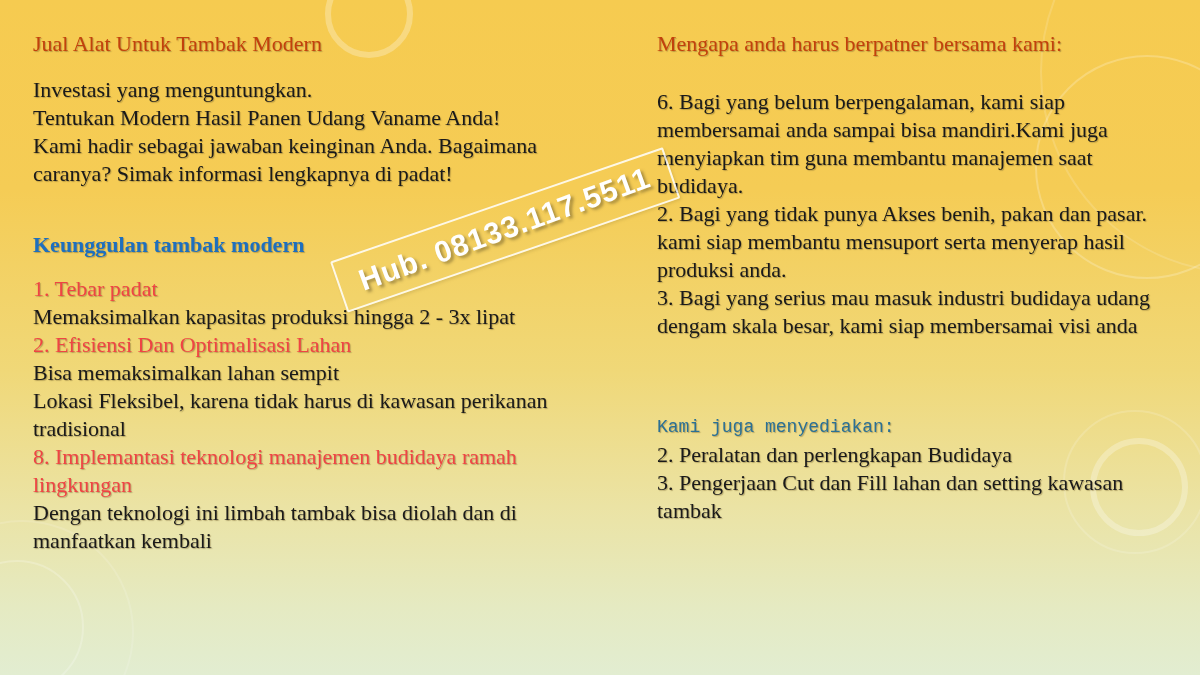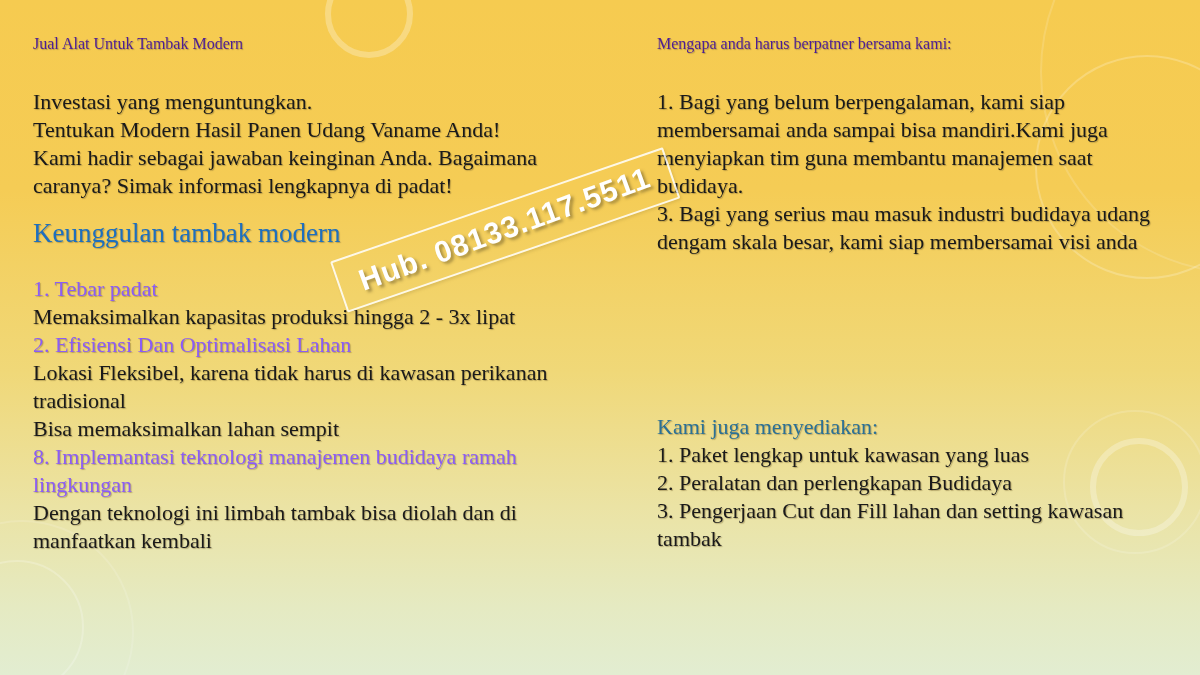--- a/index.html
+++ b/index.html
@@ -23,35 +23,37 @@
   .ring.thick { border-width: 6px; border-color: rgba(255,255,255,0.28); }
 
   
   .col { position: absolute; font-size: 22px; line-height: 28px; color: #1a1a1a; }
   .col, .col div { text-shadow: 1px 1px 1px rgba(115,95,45,0.45); }
   #left-col  { left: 33px;  top: 0; width: 548px; }
   #right-col { left: 657px; top: 0; width: 516px; }
 
   .title-teal {
     position: absolute; left: 0;
-    color: #4c1d95; font-size: 16px;
+    color: #c2410c; font-size: 22px;
     text-shadow: 1px 1px 1px rgba(100,90,40,0.4);
   }
   .subtitle-blue-bold {
     position: absolute; left: 0;
-    color: #1E6FBE; font-weight: normal; font-size: 27px;
+    color: #1E6FBE; font-weight: bold; font-size: 22px;
     text-shadow: 1px 1px 1px rgba(100,90,40,0.35);
+    margin-top: 12px;
   }
   .subtitle-teal {
     position: absolute; left: 0;
-    color: #2B7095; font-size: 22px;
+    color: #2B7095; font-size: 18px;
     text-shadow: 1px 1px 1px rgba(100,90,40,0.35);
+    font-family: Liberation Mono, monospace;
   }
   .block { position: absolute; left: 0; right: 0; }
-  .blue, .accent { color: #8b5cf6; }
+  .blue, .accent { color: #ef4444; }
 
   
   #watermark {
     position: absolute; left: 505px; top: 230px;
     transform: translate(-50%, -50%) rotate(-19deg);
     border: 2px solid rgba(255,255,255,0.85);
     border-radius: 2px;
     padding: 7px 20px 9px 20px;
     box-shadow: 1px 2px 3px rgba(120,100,40,0.18);
   }
@@ -71,46 +73,46 @@
   <div class="ring thick" style="left:325px; top:-30px; width:76px; height:76px;"></div>
   <div class="ring" style="left:1035px; top:55px; width:220px; height:220px;"></div>
   <div class="ring" style="left:1040px; top:-130px; width:400px; height:400px; border-color:rgba(255,255,255,0.15);"></div>
   <div class="ring thick" style="left:1090px; top:438px; width:86px; height:86px;"></div>
   <div class="ring" style="left:1063px; top:410px; width:140px; height:140px; border-color:rgba(255,255,255,0.16);"></div>
   <div class="ring" style="left:-50px; top:560px; width:130px; height:130px;"></div>
   <div class="ring" style="left:-90px; top:520px; width:220px; height:220px; border-color:rgba(255,255,255,0.14);"></div>
 
   <div class="col" id="left-col">
     <div class="title-teal" style="top:30px;">Jual Alat Untuk Tambak Modern</div>
-    <div class="block" style="top:88px;">
+    <div class="block" style="top:76px;">
         <div>Investasi yang menguntungkan.</div>
         <div>Tentukan Modern Hasil Panen Udang Vaname Anda!</div>
         <div>Kami hadir sebagai jawaban keinginan Anda. Bagaimana caranya? Simak informasi lengkapnya di padat!</div>
       </div>
     <div class="subtitle-blue-bold" style="top:219px;">Keunggulan tambak modern</div>
     <div class="block" style="top:275px;">
         <div class="blue"><span>1. Tebar padat</span></div>
         <div><span>Memaksimalkan kapasitas produksi hingga 2 - 3x lipat</span></div>
         <div class="blue"><span>2. Efisiensi Dan Optimalisasi Lahan</span></div>
+        <div><span>Bisa memaksimalkan lahan sempit</span></div>
         <div><span>Lokasi Fleksibel, karena tidak harus di kawasan perikanan tradisional</span></div>
-        <div><span>Bisa memaksimalkan lahan sempit</span></div>
         <div class="blue"><span>8. Implemantasi teknologi manajemen budidaya ramah lingkungan</span></div>
         <div><span>Dengan teknologi ini limbah tambak bisa diolah dan di manfaatkan kembali</span></div>
       </div>
   </div>
 
   <div class="col" id="right-col">
     <div class="title-teal" style="top:30px;">Mengapa anda harus berpatner bersama kami:</div>
     <div class="block" style="top:88px;">
-        <div>1. Bagi yang belum berpengalaman, kami siap membersamai anda sampai bisa mandiri.Kami juga menyiapkan tim guna membantu manajemen saat budidaya.</div>
+        <div>6. Bagi yang belum berpengalaman, kami siap membersamai anda sampai bisa mandiri.Kami juga menyiapkan tim guna membantu manajemen saat budidaya.</div>
+        <div>2. Bagi yang tidak punya Akses benih, pakan dan pasar. kami siap membantu mensuport serta menyerap hasil produksi anda.</div>
         <div>3. Bagi yang serius mau masuk industri budidaya udang dengam skala besar, kami siap membersamai visi anda</div>
       </div>
     <div class="subtitle-teal" style="top:413px;">Kami juga menyediakan:</div>
     <div class="block" style="top:441px;">
-        <div>1. Paket lengkap untuk kawasan yang luas</div>
         <div>2. Peralatan dan perlengkapan Budidaya</div>
         <div>3. Pengerjaan Cut dan Fill lahan dan setting kawasan tambak</div>
       </div>
   </div>
 
   <div id="watermark">
     <span class="wm-text">Hub. 08133.117.5511</span>
   </div>
 
 </div>

